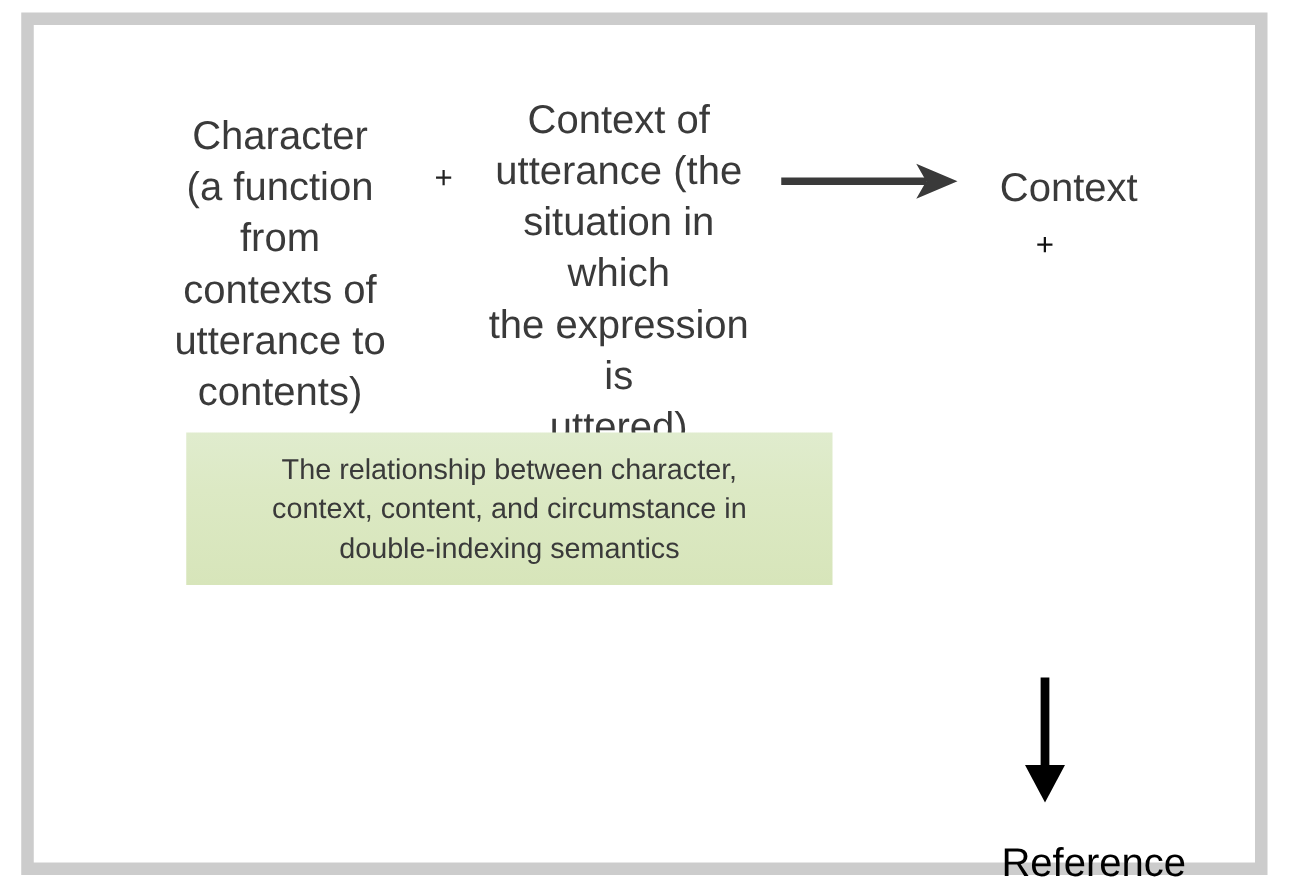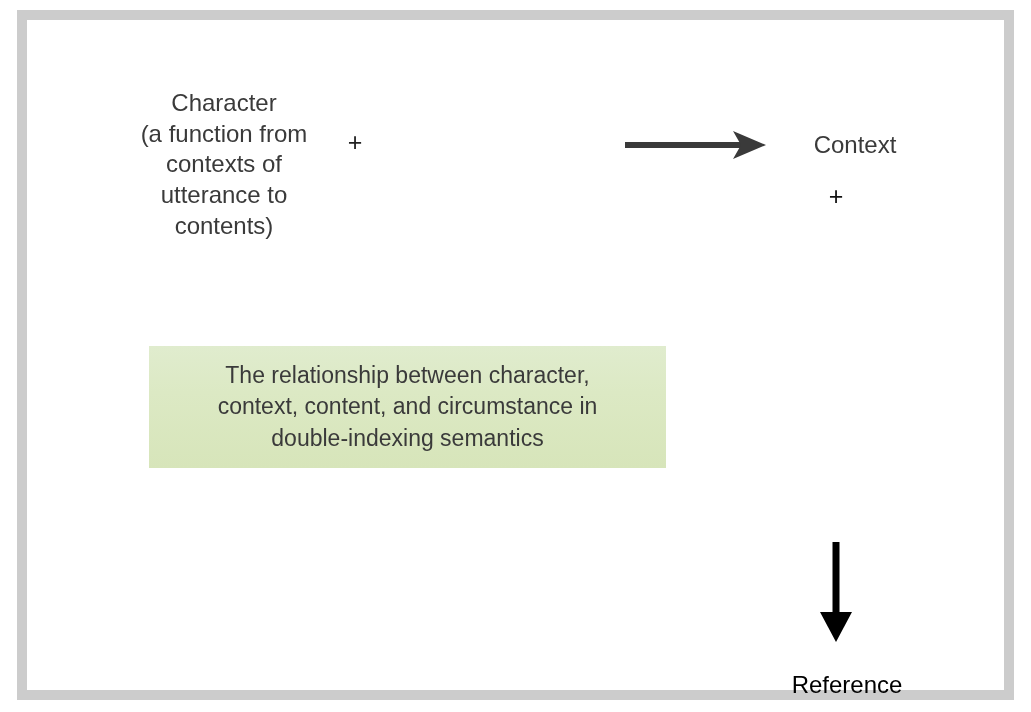--- a/index.html
+++ b/index.html
@@ -32,21 +32,21 @@
     box-sizing: border-box;
     border: 10px solid #cccccc;
     background: #ffffff;
   }
 
   
   .tblock {
     position: absolute;
     text-align: center;
     line-height: 1.28;
-    font-size: 24px;
+    font-size: 32px;
     color: #3a3a3a;
     white-space: pre-line;
   }
   .tblock.black { color: #000000; }
 
   
   #character-block {
     left: 90px;
     top: 68px;
     width: 214px;
@@ -106,21 +106,21 @@
   #vertical-arrow {
     position: absolute;
     left: 788px;
     top: 520px;
     width: 42px;
     height: 104px;
   }
 
   
   #reference-block {
-    left: 720px;
+    left: 748px;
     top: 650px;
     width: 200px;
   }
 
   
   #caption-box {
     position: absolute;
     left: 122px;
     top: 326px;
     width: 517px;
@@ -149,20 +149,25 @@
   <div class="frame">
 
     <div class="tblock" id="character-block">Character
 (a function from
 contexts of
 utterance to
 contents)</div>
 
     <div class="tblock" id="plus-1">+</div>
 
+    <div class="tblock" id="context-block">Context of
+utterance (the
+situation in which
+the expression is
+uttered)</div>
 
     <div id="horizontal-arrow">
       <svg width="145" height="34" viewBox="0 0 145 34" aria-hidden="true">
         <line x1="2" y1="17" x2="118" y2="17" stroke="#3a3a3a" stroke-width="6"></line>
         <polygon points="110,3 143,17 110,31 118,17" fill="#3a3a3a"></polygon>
       </svg>
     </div>
 
     <div class="tblock" id="content-block">Context</div>
 

